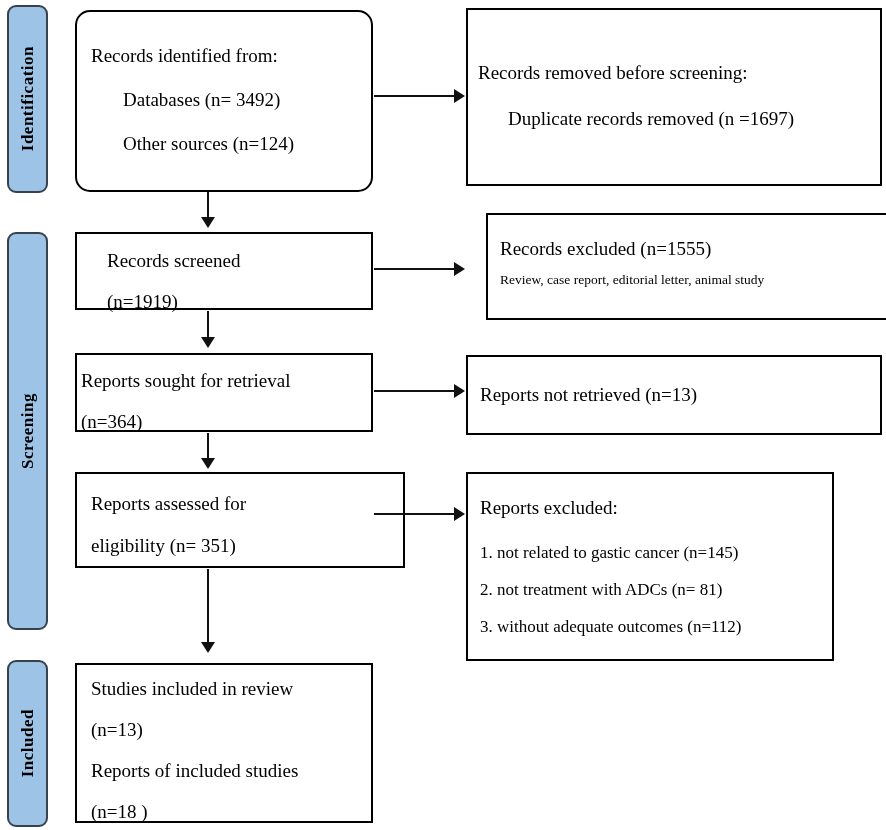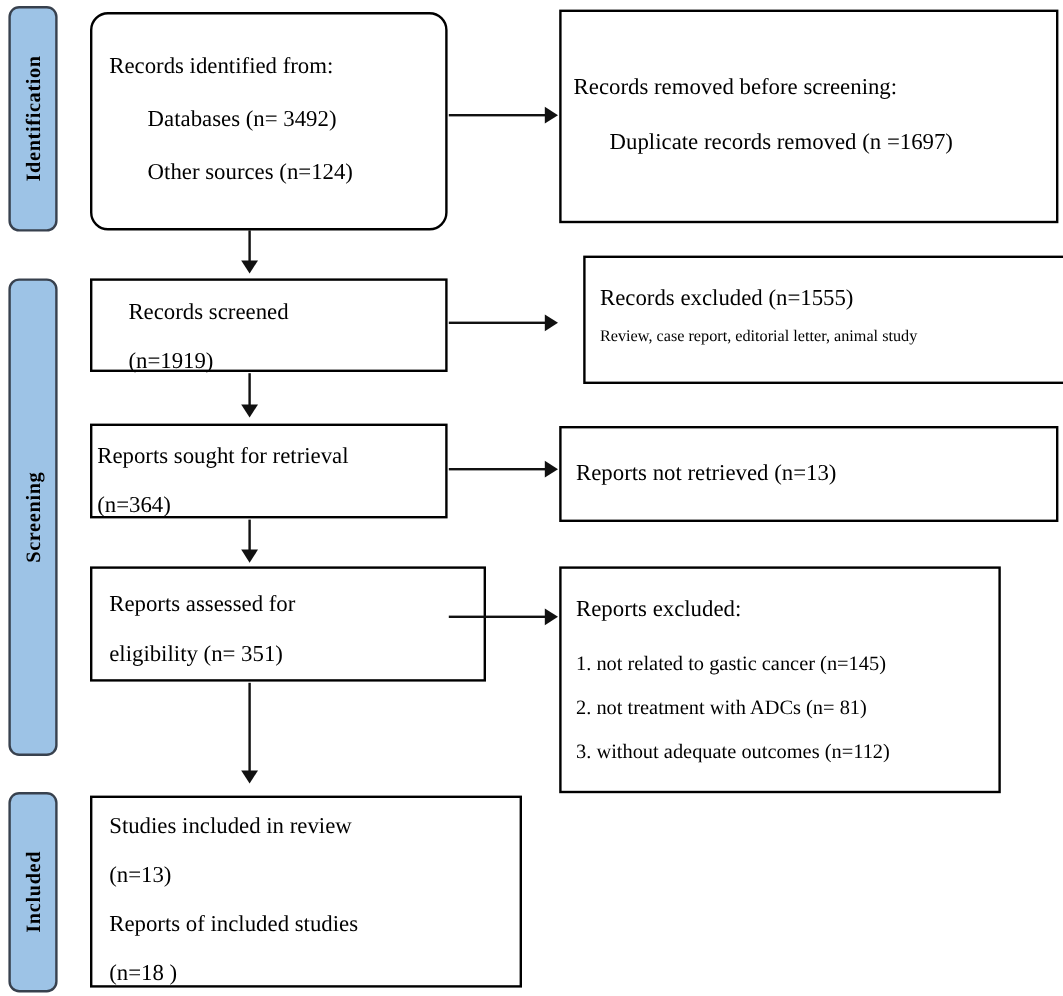--- a/index.html
+++ b/index.html
@@ -96,21 +96,21 @@
   <div class="box lh41" style="left:75px; top:353px; width:298px; height:79px; padding:5px 0 0 4px;">
     <div class="bline">Reports sought for retrieval</div>
     <div class="bline">(n=364)</div>
   </div>
 
   <div class="box lh42" style="left:75px; top:472px; width:330px; height:96px; padding:9px 0 0 14px;">
     <div class="bline">Reports assessed for</div>
     <div class="bline">eligibility (n= 351)</div>
   </div>
 
-  <div class="box lh41" style="left:75px; top:663px; width:360px; height:160px; padding:3px 0 0 14px;">
+  <div class="box lh41" style="left:75px; top:663px; width:298px; height:160px; padding:3px 0 0 14px;">
     <div class="bline">Studies included in review</div>
     <div class="bline">(n=13)</div>
     <div class="bline">Reports of included studies</div>
     <div class="bline">(n=18 )</div>
   </div>
 
   <div class="box lh46" style="left:466px; top:8px; width:416px; height:178px; padding:40px 6px 0 10px;">
     <div class="bline">Records removed before screening:</div>
     <div class="bline indent2">Duplicate records removed (n =1697)</div>
   </div>

